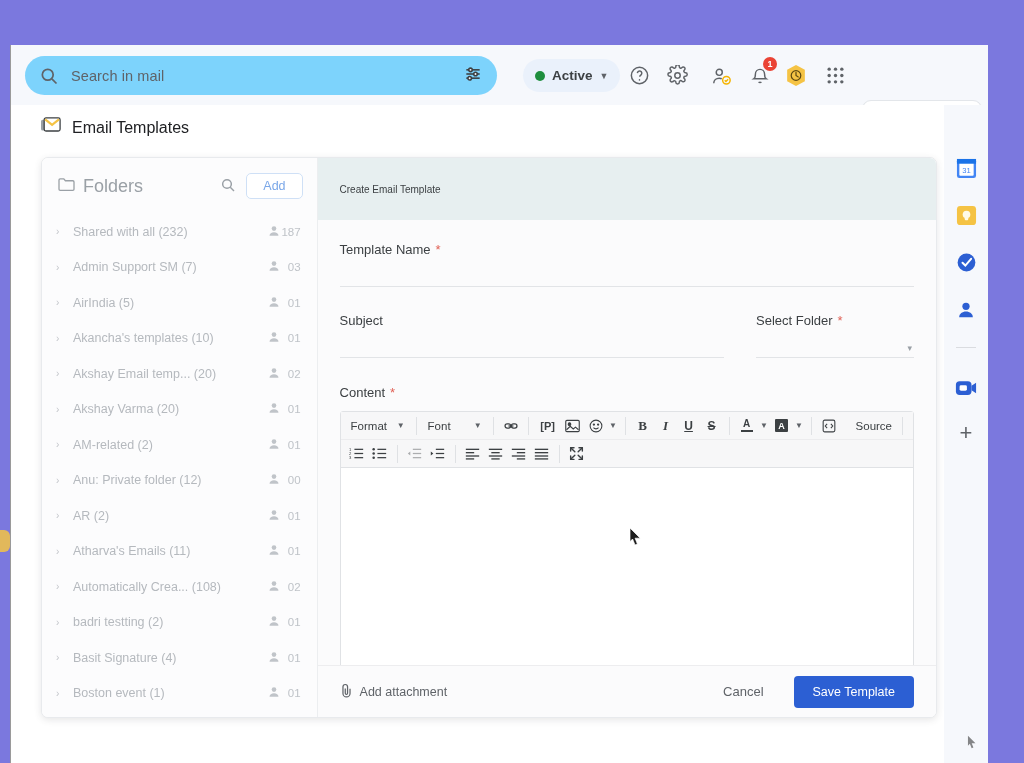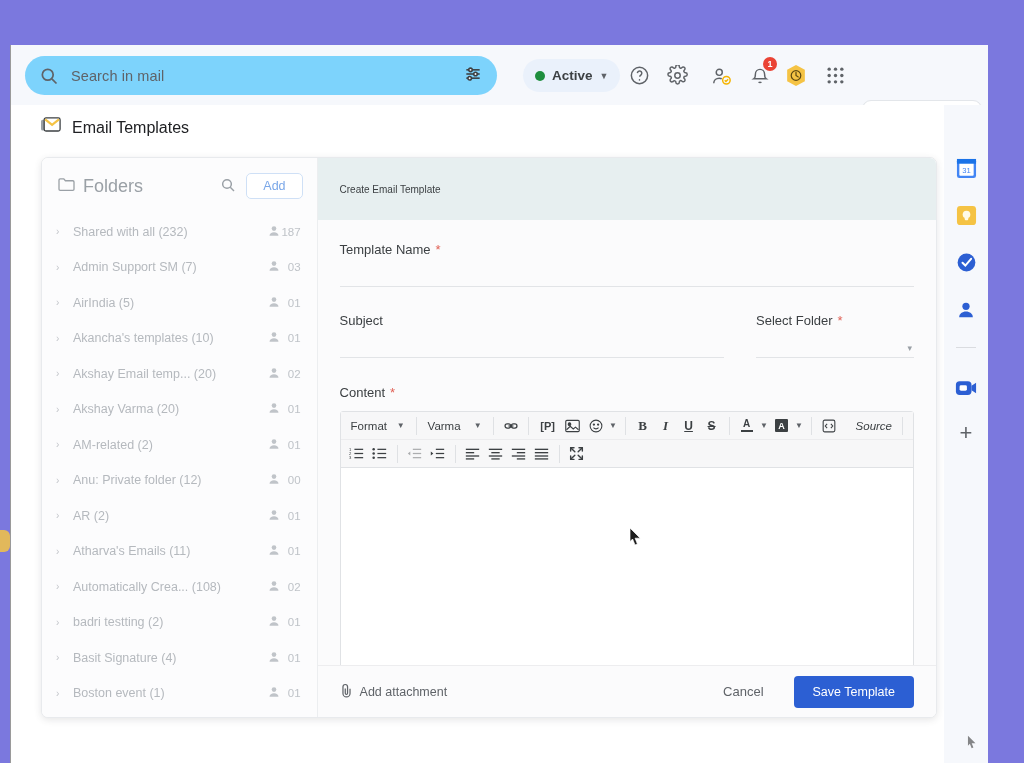--- a/index.html
+++ b/index.html
@@ -155,21 +155,21 @@
   }
   .tb-combo .cb-caret { margin-left:auto; font-size:8px; color:#5f6368; }
   .tb-sep { width:1px; height:18px; background:#dfe1e4; margin:0 4px; }
   .tb-btn {
     width:20px; height:20px; display:flex; align-items:center; justify-content:center;
     color:#3c4043; cursor:pointer; border-radius:2px; font-size:12px;
   }
   .tb-caret { font-size:8px; color:#5f6368; width:9px; display:flex; align-items:center;
               justify-content:center; cursor:pointer; }
   .tb-source { display:flex; align-items:center; gap:20px; font-size:11.5px;
-               color:#3c4043; cursor:pointer; padding:0 3px;font-style:italic; }
+               color:#3c4043; cursor:pointer; padding:0 3px; }
   #editor-canvas { flex:1; background:#fff; cursor:text; }
 
   
   #form-footer {
     position:absolute; left:0; right:0; bottom:0; height:52px;
     display:flex; align-items:center; padding:0 22px; border-top:1px solid #ededef;
     background:#fbfbfc;
   }
   #add-attach { display:flex; align-items:center; gap:7px; font-size:12.5px; color:#5f6368; cursor:pointer; }
   #btn-cancel { margin-left:auto; font-size:13px; color:#5f6368; cursor:pointer; padding:8px 16px;
@@ -526,21 +526,21 @@
         </div>
 
         <div id="editor">
           <div class="tb-row r1">
             <div class="tb-combo">
               <span>Format</span>
               <span class="cb-caret">▼</span>
             </div>
             <span class="tb-sep"></span>
             <div class="tb-combo">
-              <span>Varma</span>
+              <span>Font</span>
               <span class="cb-caret">▼</span>
             </div>
             <span class="tb-sep"></span>
 
             <div class="tb-btn">
               <svg width="14" height="14" viewBox="0 0 20 20" fill="none" stroke="#3c4043" stroke-width="1.8">
                 <rect x="1.5" y="7" width="8" height="6" rx="3"></rect>
                   <rect x="10.5" y="7" width="8" height="6" rx="3"></rect>
                 <line x1="6.5" y1="10" x2="13.5" y2="10"></line>
               </svg>

